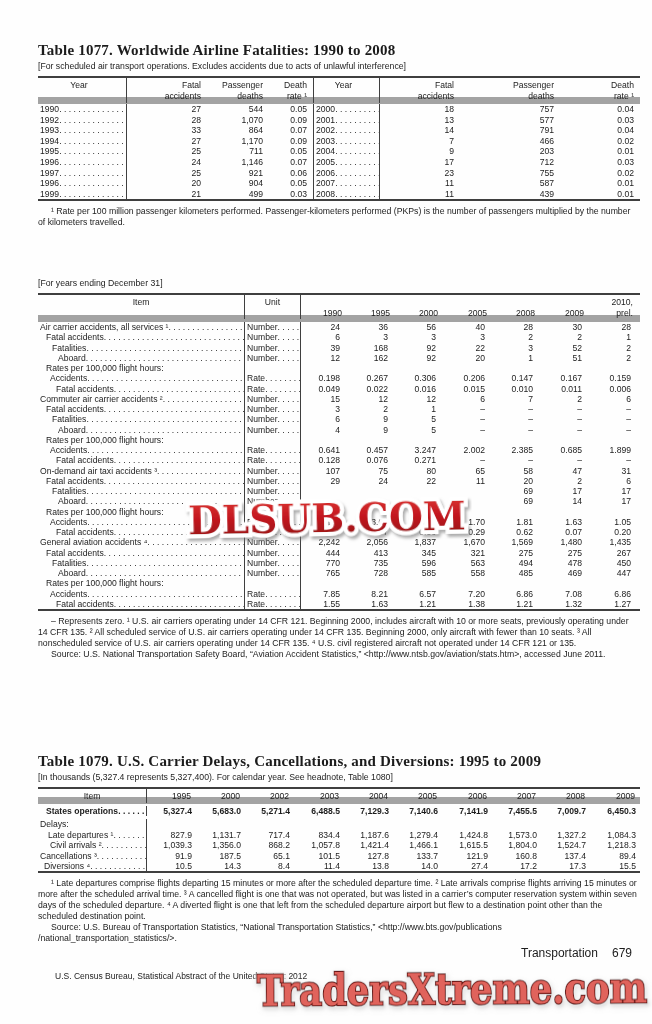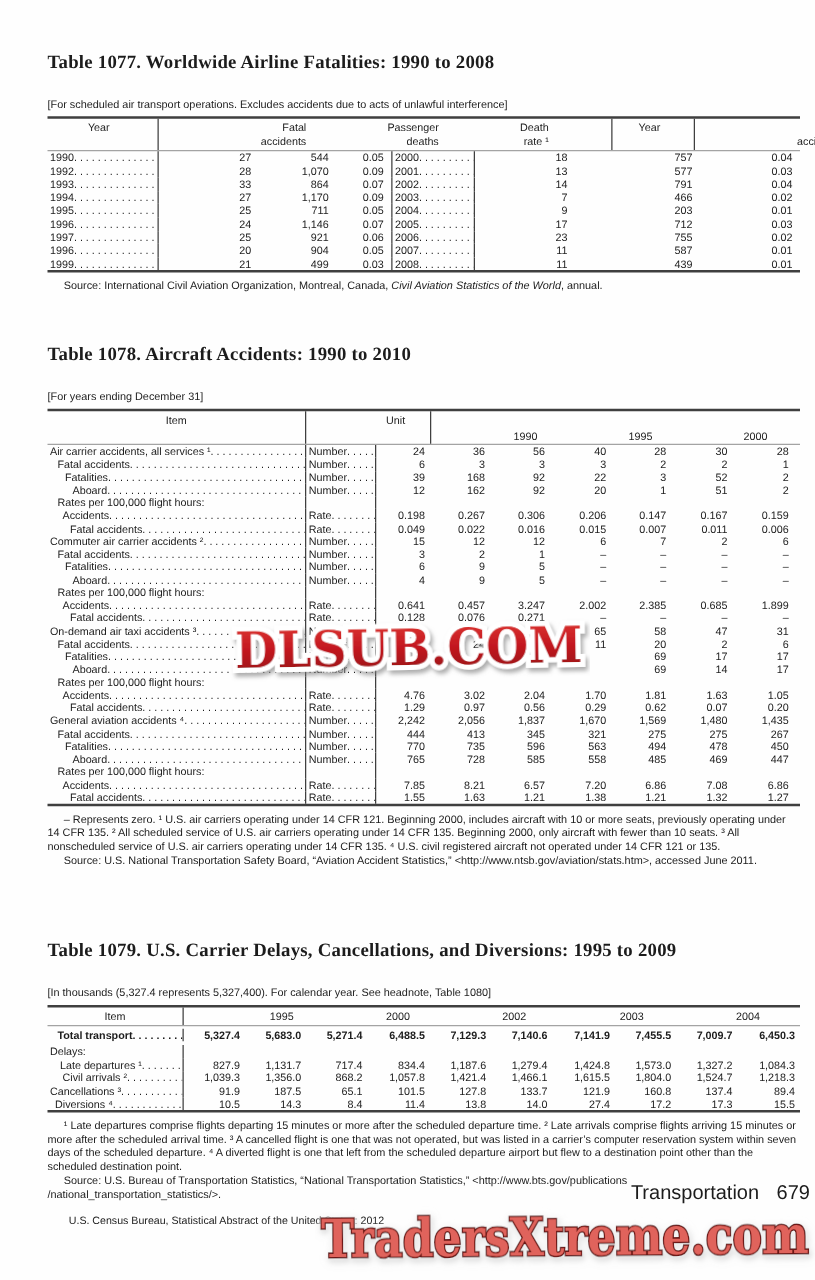--- a/index.html
+++ b/index.html
@@ -3,23 +3,23 @@
 <meta charset="utf-8">
 <style>
   * { box-sizing: border-box; margin: 0; padding: 0; }
   body { background:#888; font-family:"Liberation Sans", sans-serif; }
   .page { position:relative; width:652px; height:1024px; background:#fefefe; margin:0 auto;
           overflow:hidden; color:#1c1c1c; }
 
   
   .sect { position:absolute; left:38px; width:602px; }
   .tbl-title { font-family:"Liberation Serif", serif; font-weight:bold; font-size:15px; letter-spacing:.2px; }
-  .tbl-note { font-size:8.7px; margin-top:19px; color:#222; }
+  .tbl-note { font-size:8.7px; margin-top:2px; color:#222; }
   .tbl { margin-top:5px; border-top:2px solid #3f3f3f; border-bottom:2px solid #3f3f3f; }
-  .hdr-row { border-bottom:1px solid #a3a3a3;gap:44px; }
+  .hdr-row { border-bottom:7px solid #a3a3a3; }
   .row { display:grid; align-items:center; font-size:8.6px; }
   .hc { font-size:8.6px; padding:2px 0; }
   .center { text-align:center; align-self:center; }
   .right { text-align:right; }
   .pre { white-space:pre-line; line-height:10.5px; }
   .num { text-align:right; padding-right:6px; white-space:nowrap; }
   .lead { display:flex; min-width:0; overflow:hidden; }
   .lead .txt { white-space:nowrap; padding-left:2px; }
   .lead .dots { flex:1; overflow:hidden; white-space:nowrap; color:#1c1c1c; }
   .lead .dots::after { content:" . . . . . . . . . . . . . . . . . . . . . . . . . . . . . . . . . . . . ."; }
@@ -46,21 +46,21 @@
 
   
   .t79 .row { grid-template-columns:109px 49px 49px 49px 50px 49px 49px 50px 49px 49px 1fr; height:10.4px; line-height:10.4px; }
   .t79 .hdr-row { height:15px; align-items:center; }
   .t79 .row > :nth-child(1) { border-right:1px solid #3f3f3f; height:100%; }
   .t79 .num { padding-right:4px; }
   .t79 .hc.right { padding-right:5px; }
   .t79 .row.bold { margin-bottom:3px; margin-top:2px; }
 
   
-  .running { position:absolute; right:4px; top:946px; font-size:16px; }
+  .running { position:absolute; right:20px; top:946px; font-size:12px; }
   .running .pg { margin-left:14px; }
   .credit { position:absolute; left:55px; top:971px; font-size:8.5px; color:#222; }
 
   
   .wm { position:absolute; pointer-events:none; }
   #wm-top { left:450px; top:2px; }
   #wm-center { left:182px; top:488px; }
   #wm-bottom { left:252px; top:960px; }
 </style>
 </head>
@@ -238,26 +238,25 @@
               <span class="txt">2008</span>
               <span class="dots"></span>
             </div>
             <div class="num">11</div>
             <div class="num">439</div>
             <div class="num">0.01</div>
           </div>
         </div>
     </div>
     <div class="fn">
-      <p><span>Source: International Civil Aviation Organization, Montreal, Canada, </span><span class="ital">Civil Aviation Statistics of the World</span><span>, annual.</span></p>
+      <p>¹ Rate per 100 million passenger kilometers performed. Passenger-kilometers performed (PKPs) is the number of passengers multiplied by the number of kilometers travelled.</p>
     </div>
   </div>
 
   <div class="sect" style="top:276px">
-    <div class="tbl-title">Table 1078. Aircraft Accidents: 1990 to 2010</div>
     <div class="tbl-note">[For years ending December 31]</div>
     <div class="tbl t78">
       <div class="row hdr-row">
         <div class="hc center">Item</div>
         <div class="hc center">Unit</div>
         <div class="hc right">1990</div>
         <div class="hc right">1995</div>
         <div class="hc right">2000</div>
         <div class="hc right">2005</div>
         <div class="hc right">2008</div>
@@ -381,21 +380,21 @@
               <span class="dots"></span>
             </div>
             <div class="lead">
               <span class="txt">Rate</span>
               <span class="dots"></span>
             </div>
             <div class="num">0.049</div>
             <div class="num">0.022</div>
             <div class="num">0.016</div>
             <div class="num">0.015</div>
-            <div class="num">0.007</div>
+            <div class="num">0.010</div>
             <div class="num">0.011</div>
             <div class="num">0.006</div>
           </div>
 
           <div class="row">
             <div class="lead">
               <span class="txt" style="padding-left: 2px;">Commuter air carrier accidents ²</span>
               <span class="dots"></span>
             </div>
             <div class="lead">
@@ -792,21 +791,21 @@
         <div class="hc right">2005</div>
         <div class="hc right">2006</div>
         <div class="hc right">2007</div>
         <div class="hc right">2008</div>
         <div class="hc right">2009</div>
       </div>
       <div>
 
           <div class="row bold">
             <div class="lead">
-              <span class="txt" style="padding-left: 8px;">Total transport</span>
+              <span class="txt" style="padding-left: 8px;">States operations</span>
               <span class="dots"></span>
             </div>
             <div class="num">5,327.4</div>
             <div class="num">5,683.0</div>
             <div class="num">5,271.4</div>
             <div class="num">6,488.5</div>
             <div class="num">7,129.3</div>
             <div class="num">7,140.6</div>
             <div class="num">7,141.9</div>
             <div class="num">7,455.5</div>

